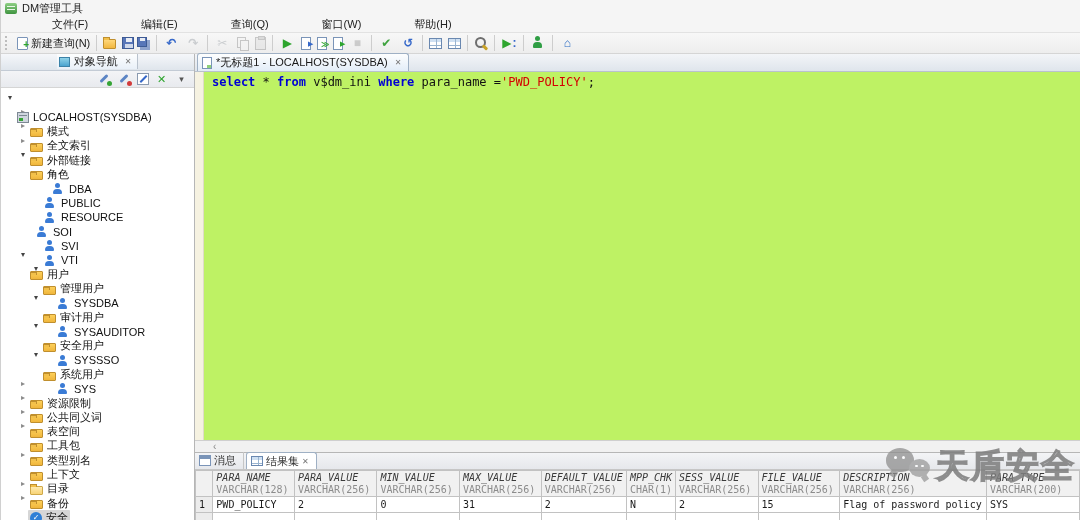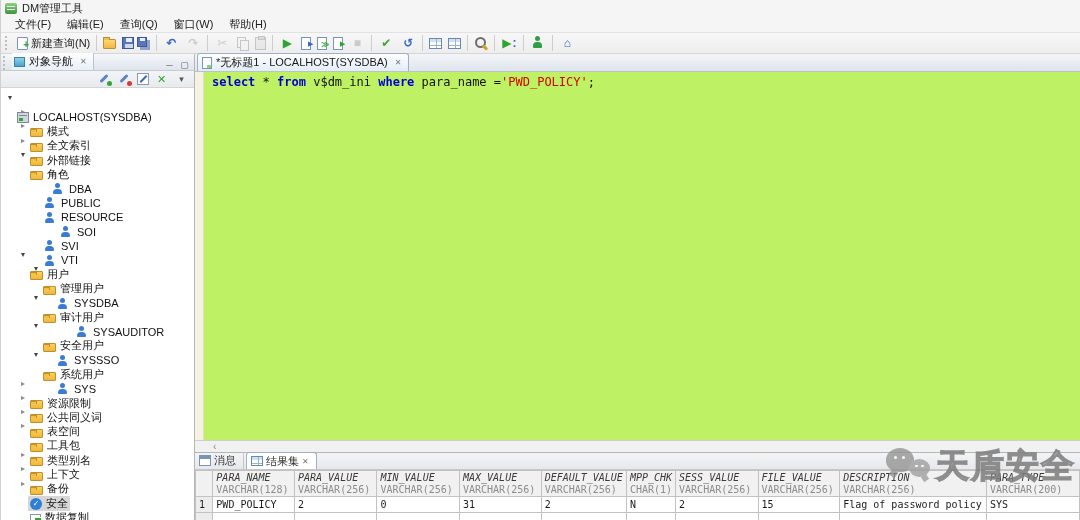--- a/index.html
+++ b/index.html
@@ -7,21 +7,21 @@
     font-family:"Liberation Sans","DejaVu Sans",sans-serif; }
   body { position:relative; border-left:1px solid #d0d0d0; }
 
   
   .titlebar { height:17px; background:#f5f5f5; display:flex; align-items:center; gap:5px; padding-left:4px; }
   .app-icon { width:12px; height:11px; background:linear-gradient(#8ecf84,#3f9440); border-radius:2px; position:relative; }
   .app-icon::after { content:""; position:absolute; left:2px; top:3px; right:2px; height:1px; background:#eaf6e8; box-shadow:0 3px 0 #eaf6e8; }
   .title-text { font-size:11px; color:#222; }
 
   .menubar { height:15px; background:#f5f5f5; display:flex; align-items:center; padding-left:6px; }
-  .menu-item { font-size:11px; color:#222; padding:0 8px; cursor:default; }
+  .menu-item { font-size:11px; color:#222; padding:0 8px; cursor:default;margin-left:37px; }
 
   .toolbar { height:22px; background:linear-gradient(#f7f7f7,#ededed); border-top:1px solid #e2e2e2;
     border-bottom:1px solid #d5d5d5; display:flex; align-items:center; padding-left:2px; }
   .grip { width:5px; height:14px; border-left:2px dotted #bdbdbd; margin:0 4px 0 2px; }
   .tbtn { display:inline-flex; align-items:center; gap:3px; padding:2px 3px; border-radius:2px; cursor:default; }
   .tbtn.disabled { opacity:.45; }
   .tlabel { font-size:11px; color:#222; }
   .tsep { width:1px; height:16px; background:#cdcdcd; margin:0 3px; }
   .tbi { width:16px; height:16px; display:inline-flex; align-items:center; justify-content:center;
     font-size:12px; line-height:16px; position:relative; font-weight:bold; }
@@ -53,21 +53,21 @@
   .ic-find::after { content:""; position:absolute; right:0; bottom:1px; width:6px; height:3px; background:#c9a227; transform:rotate(45deg); border-radius:1px; }
   .ic-step::after { content:":"; color:#3668c9; font-weight:bold; margin-left:1px; }
   .ic-persongreen::before { content:""; position:absolute; top:1px; left:5px; width:5px; height:5px; border-radius:50%; background:#2f9e44; }
   .ic-persongreen::after { content:""; position:absolute; top:7px; left:3px; width:9px; height:6px; border-radius:4px 4px 1px 1px; background:#2f9e44; }
 
   
   .main { display:flex; height:466px; }
 
   .sidebar { width:194px; border-right:1px solid #b6b6b6; background:#fff; display:flex; flex-direction:column; }
   .panel-head { height:17px; background:linear-gradient(#f5f7fa,#dfe5ec); border-bottom:1px solid #c3cbd5;
-    display:flex; align-items:flex-end; }
+    display:flex; align-items:center;flex-direction:column; }
   .panel-tab { display:flex; align-items:center; gap:4px; height:17px; padding:0 6px 0 2px;
     background:linear-gradient(#fdfefe,#e9f0f8); border-right:1px solid #b9c2cd; font-size:11px; color:#1a1a1a; }
   .pt-icon { width:11px; height:10px; background:linear-gradient(#8fd2e8,#4aa3cf); border:1px solid #3c82a8; }
   .tclose { font-size:8px; color:#777; margin-left:3px; cursor:default; }
   .win-btns { margin-left:auto; display:flex; gap:4px; padding-right:4px; font-size:9px; color:#666; }
   .win-btns span { cursor:default; width:11px; text-align:center; }
 
   .panel-toolbar { height:17px; background:linear-gradient(#f3f4f6,#e8eaee); border-bottom:1px solid #d5d5d5;
     display:flex; align-items:center; justify-content:flex-end; gap:5px; padding-right:5px; }
   .sbi { width:15px; height:14px; position:relative; display:inline-flex; align-items:center; justify-content:center; font-size:10px; }
@@ -322,21 +322,21 @@
               <span class="tlb">PUBLIC</span>
             </span>
           </div>
           <div class="titem" style="padding-left: 30px;">
             <span class="arw"></span>
             <span class="tsel">
               <span class="tic ic-person"></span>
               <span class="tlb">RESOURCE</span>
             </span>
           </div>
-          <div class="titem" style="padding-left: 46px;">
+          <div class="titem" style="padding-left: 22px;">
             <span class="arw"></span>
             <span class="tsel">
               <span class="tic ic-person"></span>
               <span class="tlb">SOI</span>
             </span>
           </div>
           <div class="titem" style="padding-left: 30px;">
             <span class="arw"></span>
             <span class="tsel">
               <span class="tic ic-person"></span>
@@ -371,21 +371,21 @@
               <span class="tlb">SYSDBA</span>
             </span>
           </div>
           <div class="titem" style="padding-left: 30px;">
             <span class="arw open">▾</span>
             <span class="tsel">
               <span class="tic ic-folder"></span>
               <span class="tlb">审计用户</span>
             </span>
           </div>
-          <div class="titem" style="padding-left: 62px;">
+          <div class="titem" style="padding-left: 43px;">
             <span class="arw"></span>
             <span class="tsel">
               <span class="tic ic-person"></span>
               <span class="tlb">SYSAUDITOR</span>
             </span>
           </div>
           <div class="titem" style="padding-left: 30px;">
             <span class="arw open">▾</span>
             <span class="tsel">
               <span class="tic ic-folder"></span>
@@ -446,20 +446,27 @@
             <span class="tsel">
               <span class="tic ic-folder"></span>
               <span class="tlb">类型别名</span>
             </span>
           </div>
           <div class="titem" style="padding-left: 17px;">
             <span class="arw">▸</span>
             <span class="tsel">
               <span class="tic ic-folder"></span>
               <span class="tlb">上下文</span>
+            </span>
+          </div>
+          <div class="titem" style="padding-left: 17px;">
+            <span class="arw"></span>
+            <span class="tsel">
+              <span class="tic ic-folderopen"></span>
+              <span class="tlb">目录</span>
             </span>
           </div>
           <div class="titem" style="padding-left: 17px;">
             <span class="arw">▸</span>
             <span class="tsel">
               <span class="tic ic-folder"></span>
               <span class="tlb">备份</span>
             </span>
           </div>
           <div class="titem" style="padding-left: 17px;">

